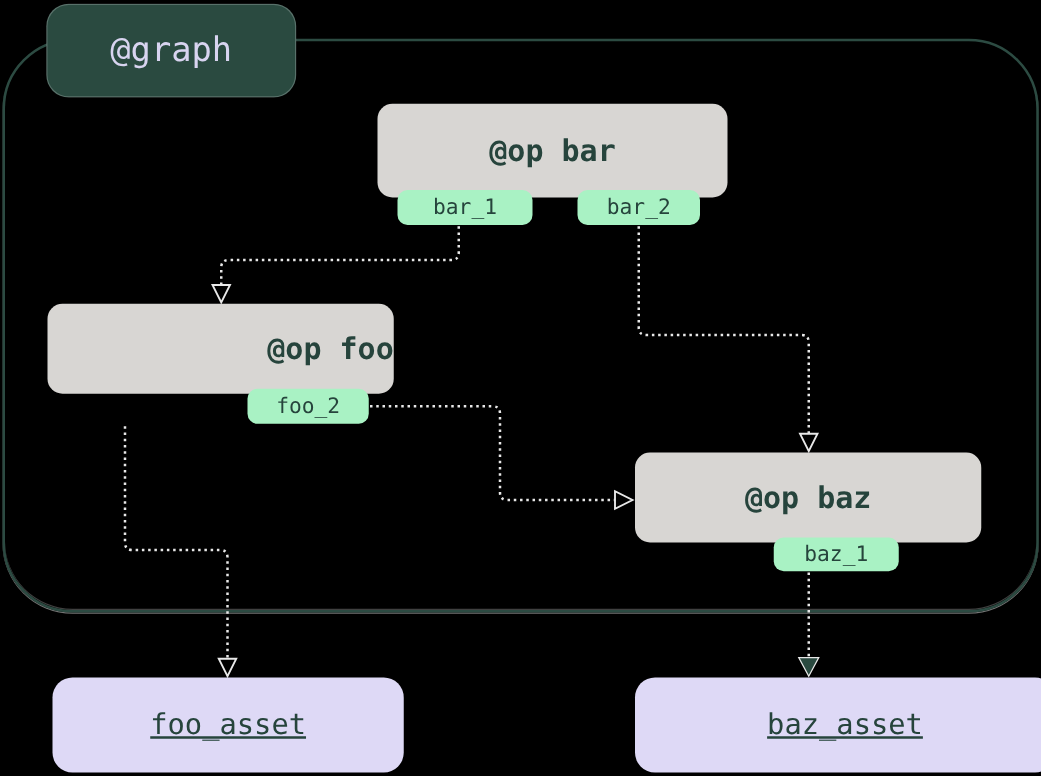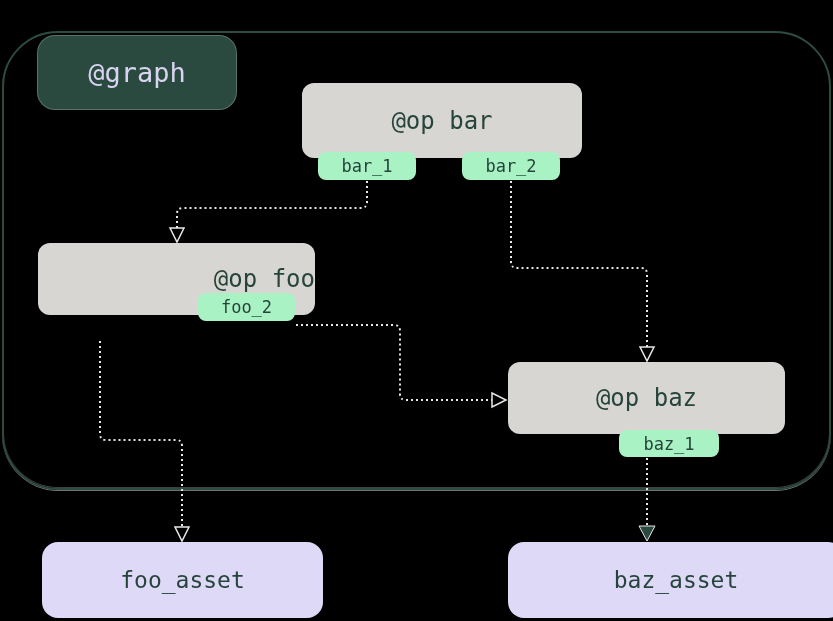--- a/index.html
+++ b/index.html
@@ -31,56 +31,57 @@
     left: 37px; top: 3px;
     width: 200px; height: 75px;
     background: #2a4a40;
     border: 1px solid rgba(255,255,255,0.22);
     border-radius: 18px;
     color: #d8d4f0;
     font-size: 27px;
     display: flex; align-items: center; justify-content: center;
     z-index: 4;
     box-sizing: border-box;
-    margin-top: 32px;
   }
   .op-node {
     position: absolute;
     background: #d8d6d3;
     border-radius: 12px;
     color: #26443c;
     font-size: 24px;
     display: flex; align-items: center; justify-content: center;
     z-index: 3;
+    font-weight: bold;
   }
   #op-bar { left: 302px; top: 83px;  width: 280px; height: 75px; }
   #op-foo { left: 38px;  top: 243px; width: 277px; height: 72px; justify-content: flex-end; }
   #op-baz { left: 508px; top: 362px; width: 277px; height: 72px; }
   .out-tag {
     position: absolute;
     background: #a9f2c4;
     border-radius: 8px;
     color: #26443c;
     font-size: 17px;
     display: flex; align-items: center; justify-content: center;
     z-index: 4;
   }
-  #tag-bar-1 { left: 318px; top: 152px; width: 98px;  height: 28px; align-items: center; }
+  #tag-bar-1 { left: 318px; top: 152px; width: 108px;  height: 28px; align-items: center; }
   #tag-bar-2 { left: 462px; top: 152px; width: 98px;  height: 28px; }
   #tag-foo-1 { left: 52px;  top: 311px; width: 96px;  height: 28px; }
-  #tag-foo-2 { left: 198px; top: 293px; width: 97px;  height: 28px; justify-content: center; }
+  #tag-foo-2 { left: 198px; top: 311px; width: 97px;  height: 28px; justify-content: center; }
   #tag-baz-1 { left: 597px; top: 430px; width: 100px; height: 27px; margin-left: 22px; }
   .asset-node {
     position: absolute;
     background: #ded9f6;
     border-radius: 16px;
     color: #26443c;
     font-size: 23px;
     display: flex; align-items: center; justify-content: center;
     z-index: 3;
+    text-decoration: underline;
   }
   #asset-foo { left: 42px;  top: 542px; width: 281px; height: 76px; }
   #asset-baz { left: 508px; top: 542px; width: 336px; height: 76px; }
   #edges-layer {
     position: absolute;
     left: 0; top: 0;
     width: 833px; height: 621px;
     z-index: 2;
     pointer-events: none;
   }

